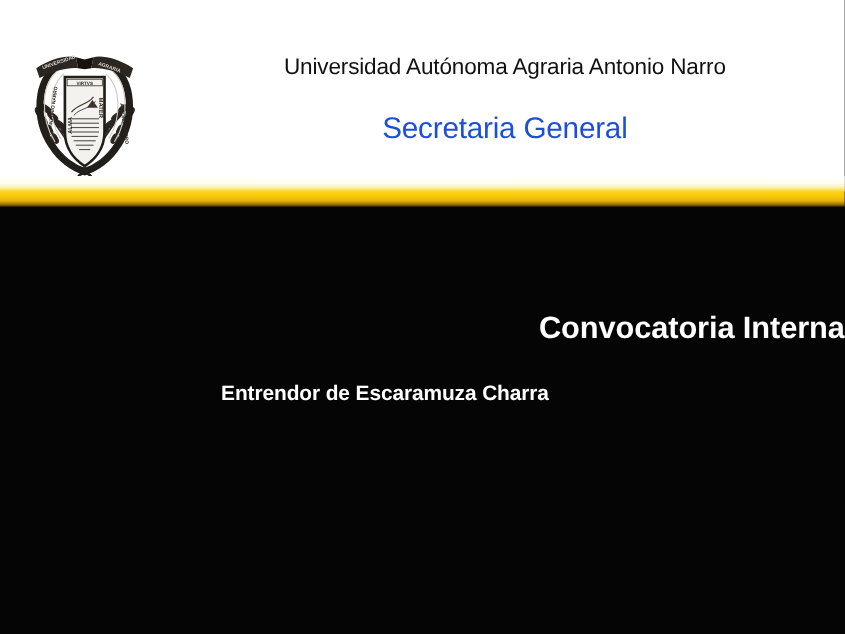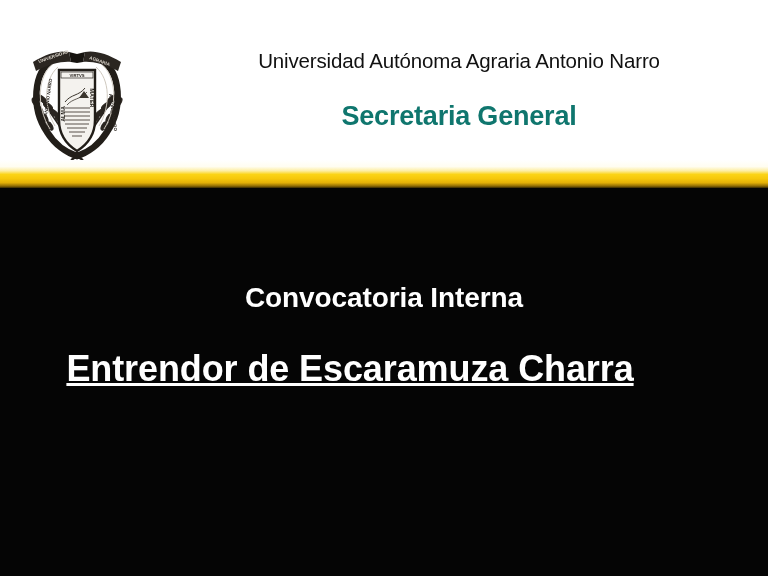--- a/index.html
+++ b/index.html
@@ -77,22 +77,22 @@
     white-space: nowrap;
   }
 
   #department-name {
     position: absolute;
     left: 0;
     top: 101px;
     width: 618px;
     text-align: center;
     font-size: 27px;
-    font-weight: bold;
-    color: #0f766e;
+    font-weight: normal;
+    color: #1d4ed8;
     letter-spacing: -0.2px;
     white-space: nowrap;
   }
 
   
   #divider-bar {
     position: absolute;
     left: 0;
     top: 160px;
     width: 768px;
@@ -119,40 +119,39 @@
     width: 768px;
     height: 388px;
     background: #050505;
   }
 
   #title-line-1 {
     position: absolute;
     left: 0;
     top: 94px;
     width: 768px;
-    text-align: center;
+    text-align: right;
     font-size: 28px;
     font-weight: bold;
     color: #ffffff;
     letter-spacing: -0.1px;
     white-space: nowrap;
   }
 
   #title-line-2 {
     position: absolute;
     left: 0;
     top: 160px;
     width: 700px;
     text-align: center;
-    font-size: 36px;
+    font-size: 19px;
     font-weight: bold;
     color: #ffffff;
     letter-spacing: -0.1px;
     white-space: nowrap;
-    text-decoration: underline;
   }
 </style>
 </head>
 <body>
 
 <div id="slide">
 
   <div id="header-band">
     <div id="header-inner">
 

